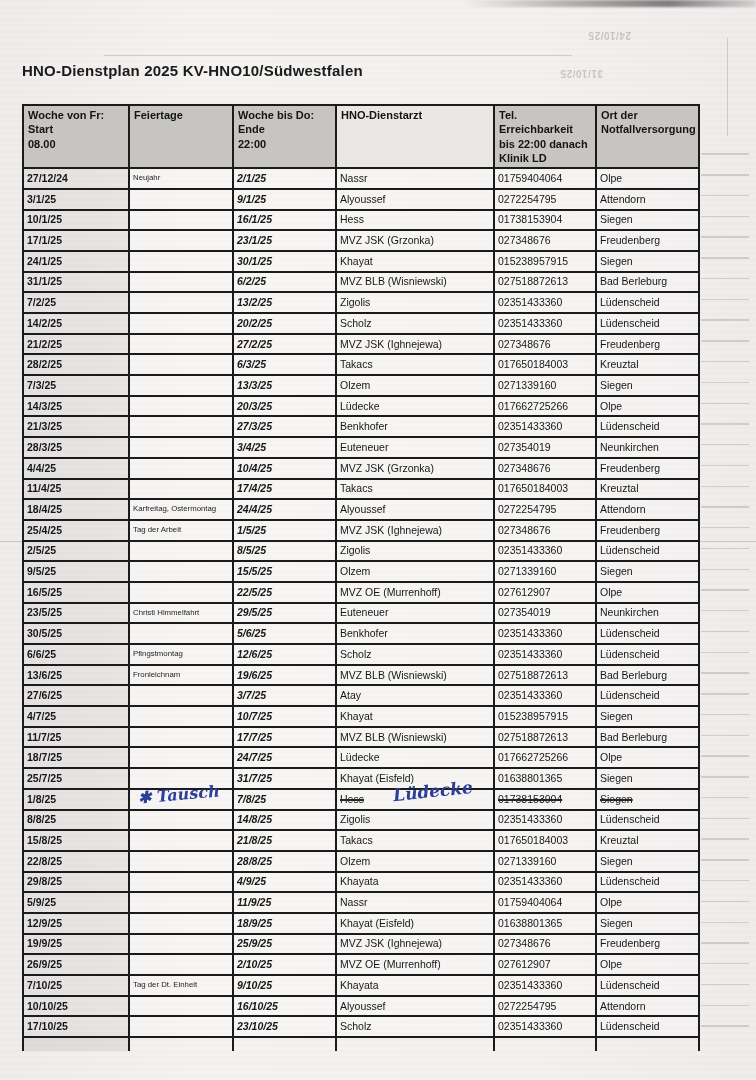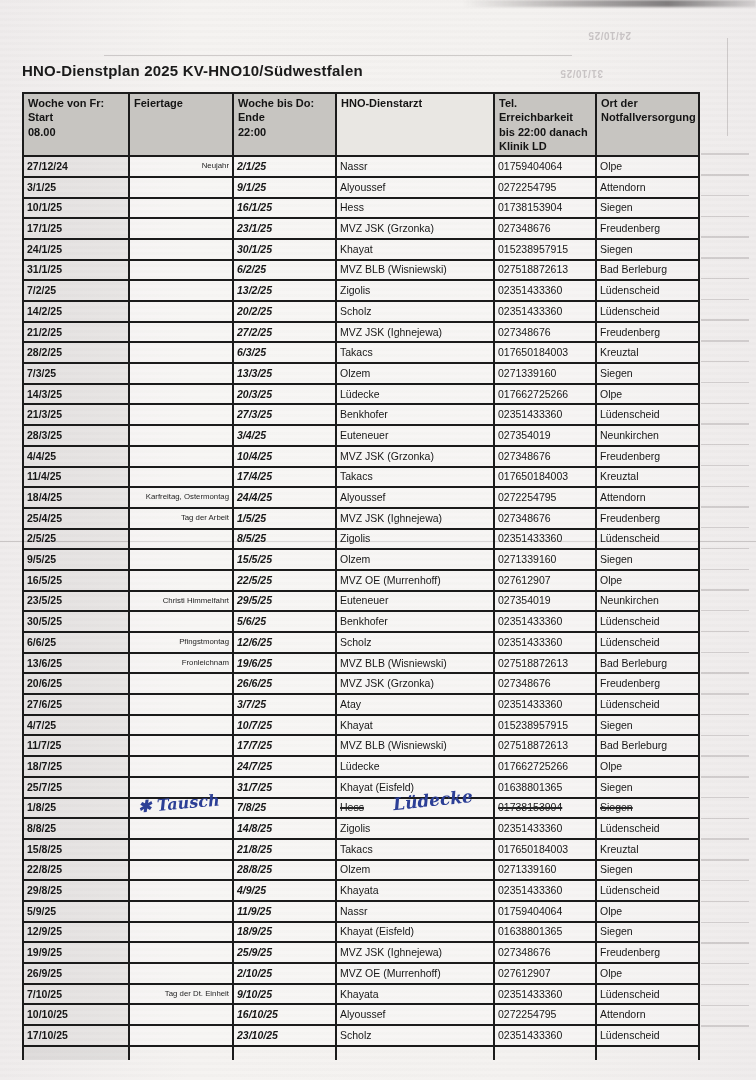--- a/index.html
+++ b/index.html
@@ -33,42 +33,42 @@
   }
   .fold-line { position:absolute; left:0; top:541px; width:756px; border-top:1px solid rgba(110,103,104,0.28); filter:blur(0.3px); }
 
   .title {
     position:absolute; top:62px; left:22px; width:676px;
     font-size:15px; font-weight:bold; color:#1a1a1a;
     letter-spacing:0.2px;
   }
 
   table.roster {
-    position:absolute; top:92px; left:22px; width:676px;
+    position:absolute; top:104px; left:22px; width:676px;
     border-collapse:collapse; table-layout:fixed;
   }
   .roster th, .roster td {
     border:2px solid #1b1b1b;
     overflow:visible;
   }
   .roster th {
     background:#c7c5c1;
     font-size:11px; font-weight:bold; text-align:left; vertical-align:top;
     padding:2px 4px; line-height:1.3; white-space:pre-line; height:34px;
     color:#141414;
   }
   .roster th.h-doctor { background:#e9e7e3;margin-left:29px; }
   .roster td {
     height:18.7px; padding:0 3px; vertical-align:middle;
     font-size:10.5px; line-height:1.05; position:relative;
     background:rgba(255,255,255,0.25);
   }
   td.c-start { font-weight:bold; background:rgba(0,0,0,0.045); }
   td.c-end   { text-align:left; font-weight:bold;font-style:italic; }
-  td.c-holiday { font-size:7.8px; color:#1d1d1d;text-align:right; }
+  td.c-holiday { font-size:7.8px; color:#1d1d1d; }
   td.c-doctor, td.c-phone, td.c-location { font-weight:500; }
 
   .struck { text-decoration:line-through; text-decoration-thickness:2px; text-decoration-color:#262626; }
 
   .ink {
     color:#2c3f96; font-family:"DejaVu Serif", serif; font-style:italic; font-weight:bold;
     white-space:nowrap; pointer-events:none;
   }
   td.c-holiday .ink { position:absolute; left:8px; top:-3px; font-size:16px; transform:rotate(-5deg); z-index:5; }
   td.c-doctor  .ink { position:absolute; left:56px; top:-7px; font-size:17px; transform:rotate(-6deg); z-index:5; }
@@ -309,28 +309,20 @@
       </tr>
       <tr>
         <td class="c-start"><span>13/6/25</span></td>
         <td class="c-holiday"><span>Fronleichnam</span></td>
         <td class="c-end"><span>19/6/25</span></td>
         <td class="c-doctor"><span>MVZ BLB (Wisniewski)</span></td>
         <td class="c-phone"><span>027518872613</span></td>
         <td class="c-location"><span>Bad Berleburg</span></td>
       </tr>
       <tr>
-        <td class="c-start"><span>20/6/25</span></td>
-        <td class="c-holiday"><span></span></td>
-        <td class="c-end"><span>26/6/25</span></td>
-        <td class="c-doctor"><span>MVZ JSK (Grzonka)</span></td>
-        <td class="c-phone"><span>027348676</span></td>
-        <td class="c-location"><span>Freudenberg</span></td>
-      </tr>
-      <tr>
         <td class="c-start"><span>27/6/25</span></td>
         <td class="c-holiday"><span></span></td>
         <td class="c-end"><span>3/7/25</span></td>
         <td class="c-doctor"><span>Atay</span></td>
         <td class="c-phone"><span>02351433360</span></td>
         <td class="c-location"><span>Lüdenscheid</span></td>
       </tr>
       <tr>
         <td class="c-start"><span>4/7/25</span></td>
         <td class="c-holiday"><span></span></td>

